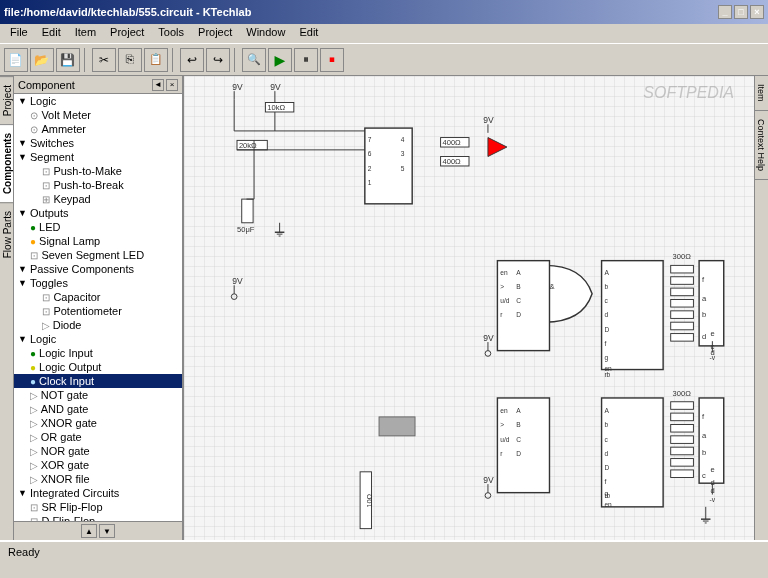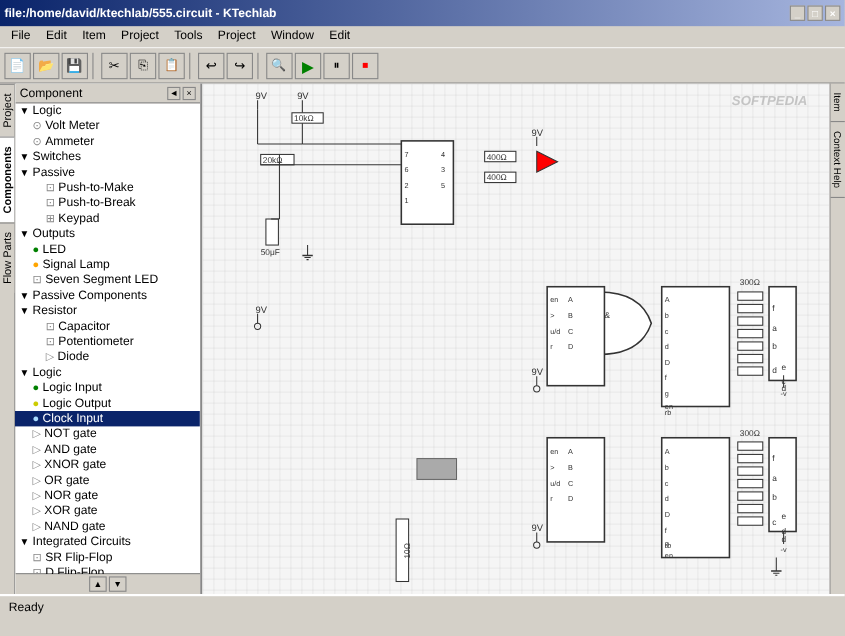--- a/index.html
+++ b/index.html
@@ -196,23 +196,23 @@
       top: 0; left: 0;
       width: 100%; height: 100%;
     }
 
     
     .watermark {
       position: absolute;
       top: 8px;
       right: 20px;
       color: rgba(150,150,150,0.5);
-      font-size: 12px;
+      font-size: 16px;
       font-style: italic;
-      font-weight: bold;
+      font-weight: normal;
       pointer-events: none;
     }
   </style>
 </head>
 <body>
 
 <div class="title-bar">
   <span>file:/home/david/ktechlab/555.circuit - KTechlab</span>
   <div class="title-bar-buttons">
     <div class="title-btn">_</div>
@@ -283,21 +283,21 @@
           <span class="item-icon" style="color:#888">⊙</span>
           <span>Ammeter</span>
         </div>
 
         <div class="tree-item category">
           <span class="tree-expand">▼</span>
           <span>Switches</span>
         </div>
         <div class="tree-item indent1 category">
           <span class="tree-expand">▼</span>
-          <span>Passive</span>
+          <span>Segment</span>
         </div>
         <div class="tree-item indent2">
           <span class="item-icon" style="color:#888">⊡</span>
           <span>Push-to-Make</span>
         </div>
         <div class="tree-item indent2">
           <span class="item-icon" style="color:#888">⊡</span>
           <span>Push-to-Break</span>
         </div>
         <div class="tree-item indent2">
@@ -321,21 +321,21 @@
           <span class="item-icon" style="color:#888">⊡</span>
           <span>Seven Segment LED</span>
         </div>
 
         <div class="tree-item category">
           <span class="tree-expand">▼</span>
           <span>Passive Components</span>
         </div>
         <div class="tree-item indent1 category">
           <span class="tree-expand">▼</span>
-          <span>Resistor</span>
+          <span>Toggles</span>
         </div>
         <div class="tree-item indent2">
           <span class="item-icon" style="color:#888">⊡</span>
           <span>Capacitor</span>
         </div>
         <div class="tree-item indent2">
           <span class="item-icon" style="color:#888">⊡</span>
           <span>Potentiometer</span>
         </div>
         <div class="tree-item indent2">
@@ -378,21 +378,21 @@
         <div class="tree-item indent1">
           <span class="item-icon" style="color:#888">▷</span>
           <span>NOR gate</span>
         </div>
         <div class="tree-item indent1">
           <span class="item-icon" style="color:#888">▷</span>
           <span>XOR gate</span>
         </div>
         <div class="tree-item indent1">
           <span class="item-icon" style="color:#888">▷</span>
-          <span>NAND gate</span>
+          <span>XNOR file</span>
         </div>
 
         <div class="tree-item category">
           <span class="tree-expand">▼</span>
           <span>Integrated Circuits</span>
         </div>
         <div class="tree-item indent1">
           <span class="item-icon" style="color:#888">⊡</span>
           <span>SR Flip-Flop</span>
         </div>

